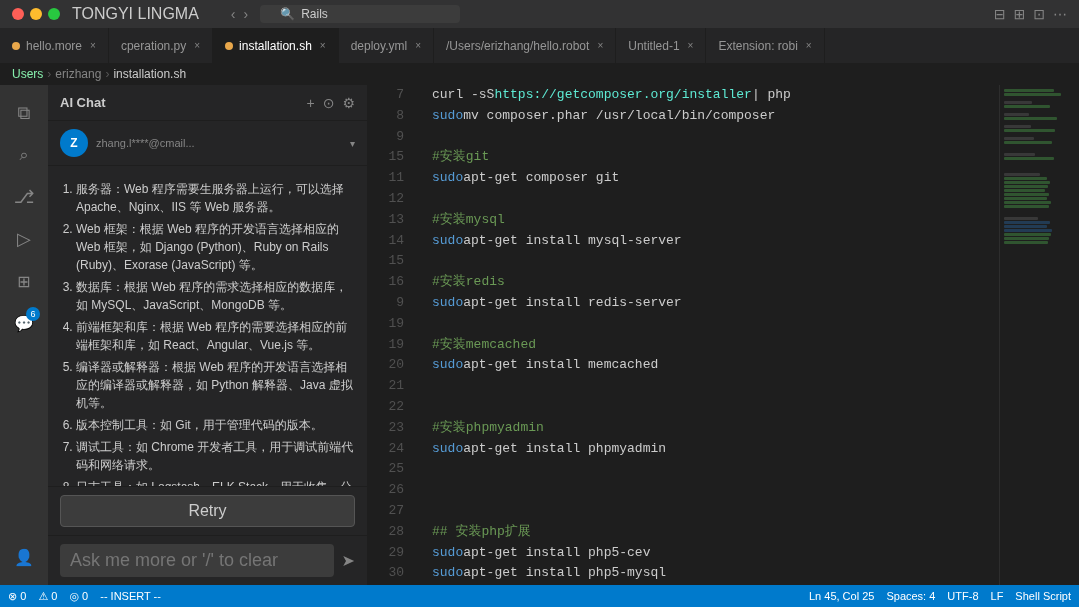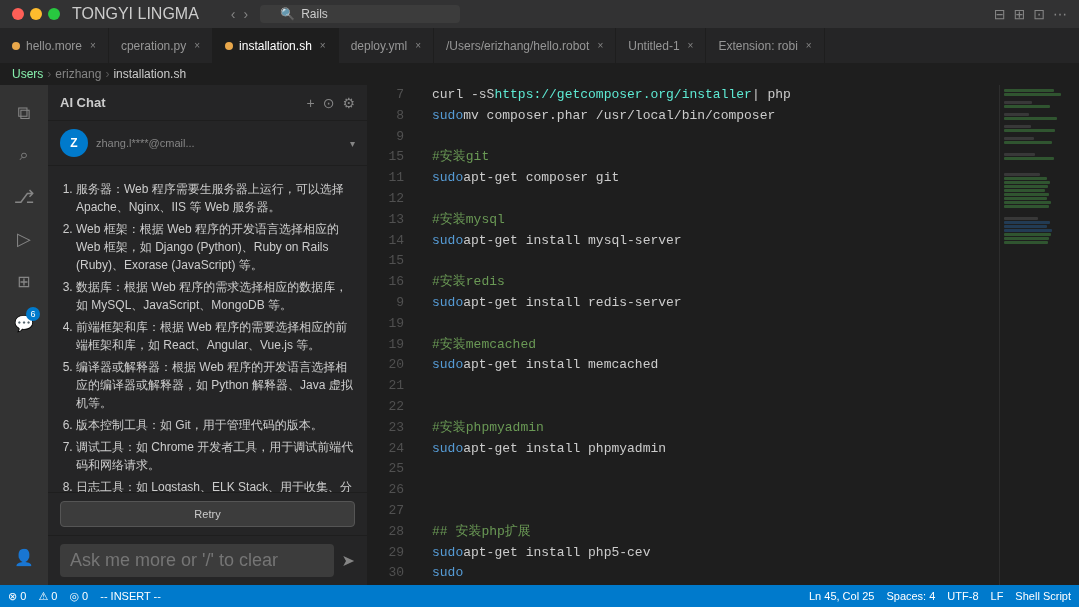--- a/index.html
+++ b/index.html
@@ -268,21 +268,21 @@
     .retry-area {
       padding: 8px 12px;
       border-top: 1px solid #1e1e1e;
     }
     .retry-button {
       background: #3c3c3c;
       color: #cccccc;
       border: 1px solid #555;
       border-radius: 4px;
       padding: 6px 16px;
-      font-size: 11px;
+      font-size: 16px;
       cursor: pointer;
       width: 100%;
     }
     .chat-input-area {
       padding: 8px 12px;
       border-top: 1px solid #1e1e1e;
       display: flex;
       align-items: center;
       gap: 8px;
     }
@@ -616,20 +616,21 @@
         <div class="code-line">&nbsp;</div>
         <div class="code-line">
             <span class="cm">## 安装php扩展</span>
           </div>
         <div class="code-line">
             <span class="kw">sudo</span>
             <span class="op"> apt-get install php5-cev</span>
           </div>
         <div class="code-line">
             <span class="kw">sudo</span>
+            <span class="op"> apt-get install php5-mysql</span>
           </div>
         <div class="code-line">
             <span class="kw">sudo</span>
             <span class="op"> apt-get install php5-curl</span>
           </div>
 
       </div>
 
       <div class="minimap">
         <div class="minimap-content">

